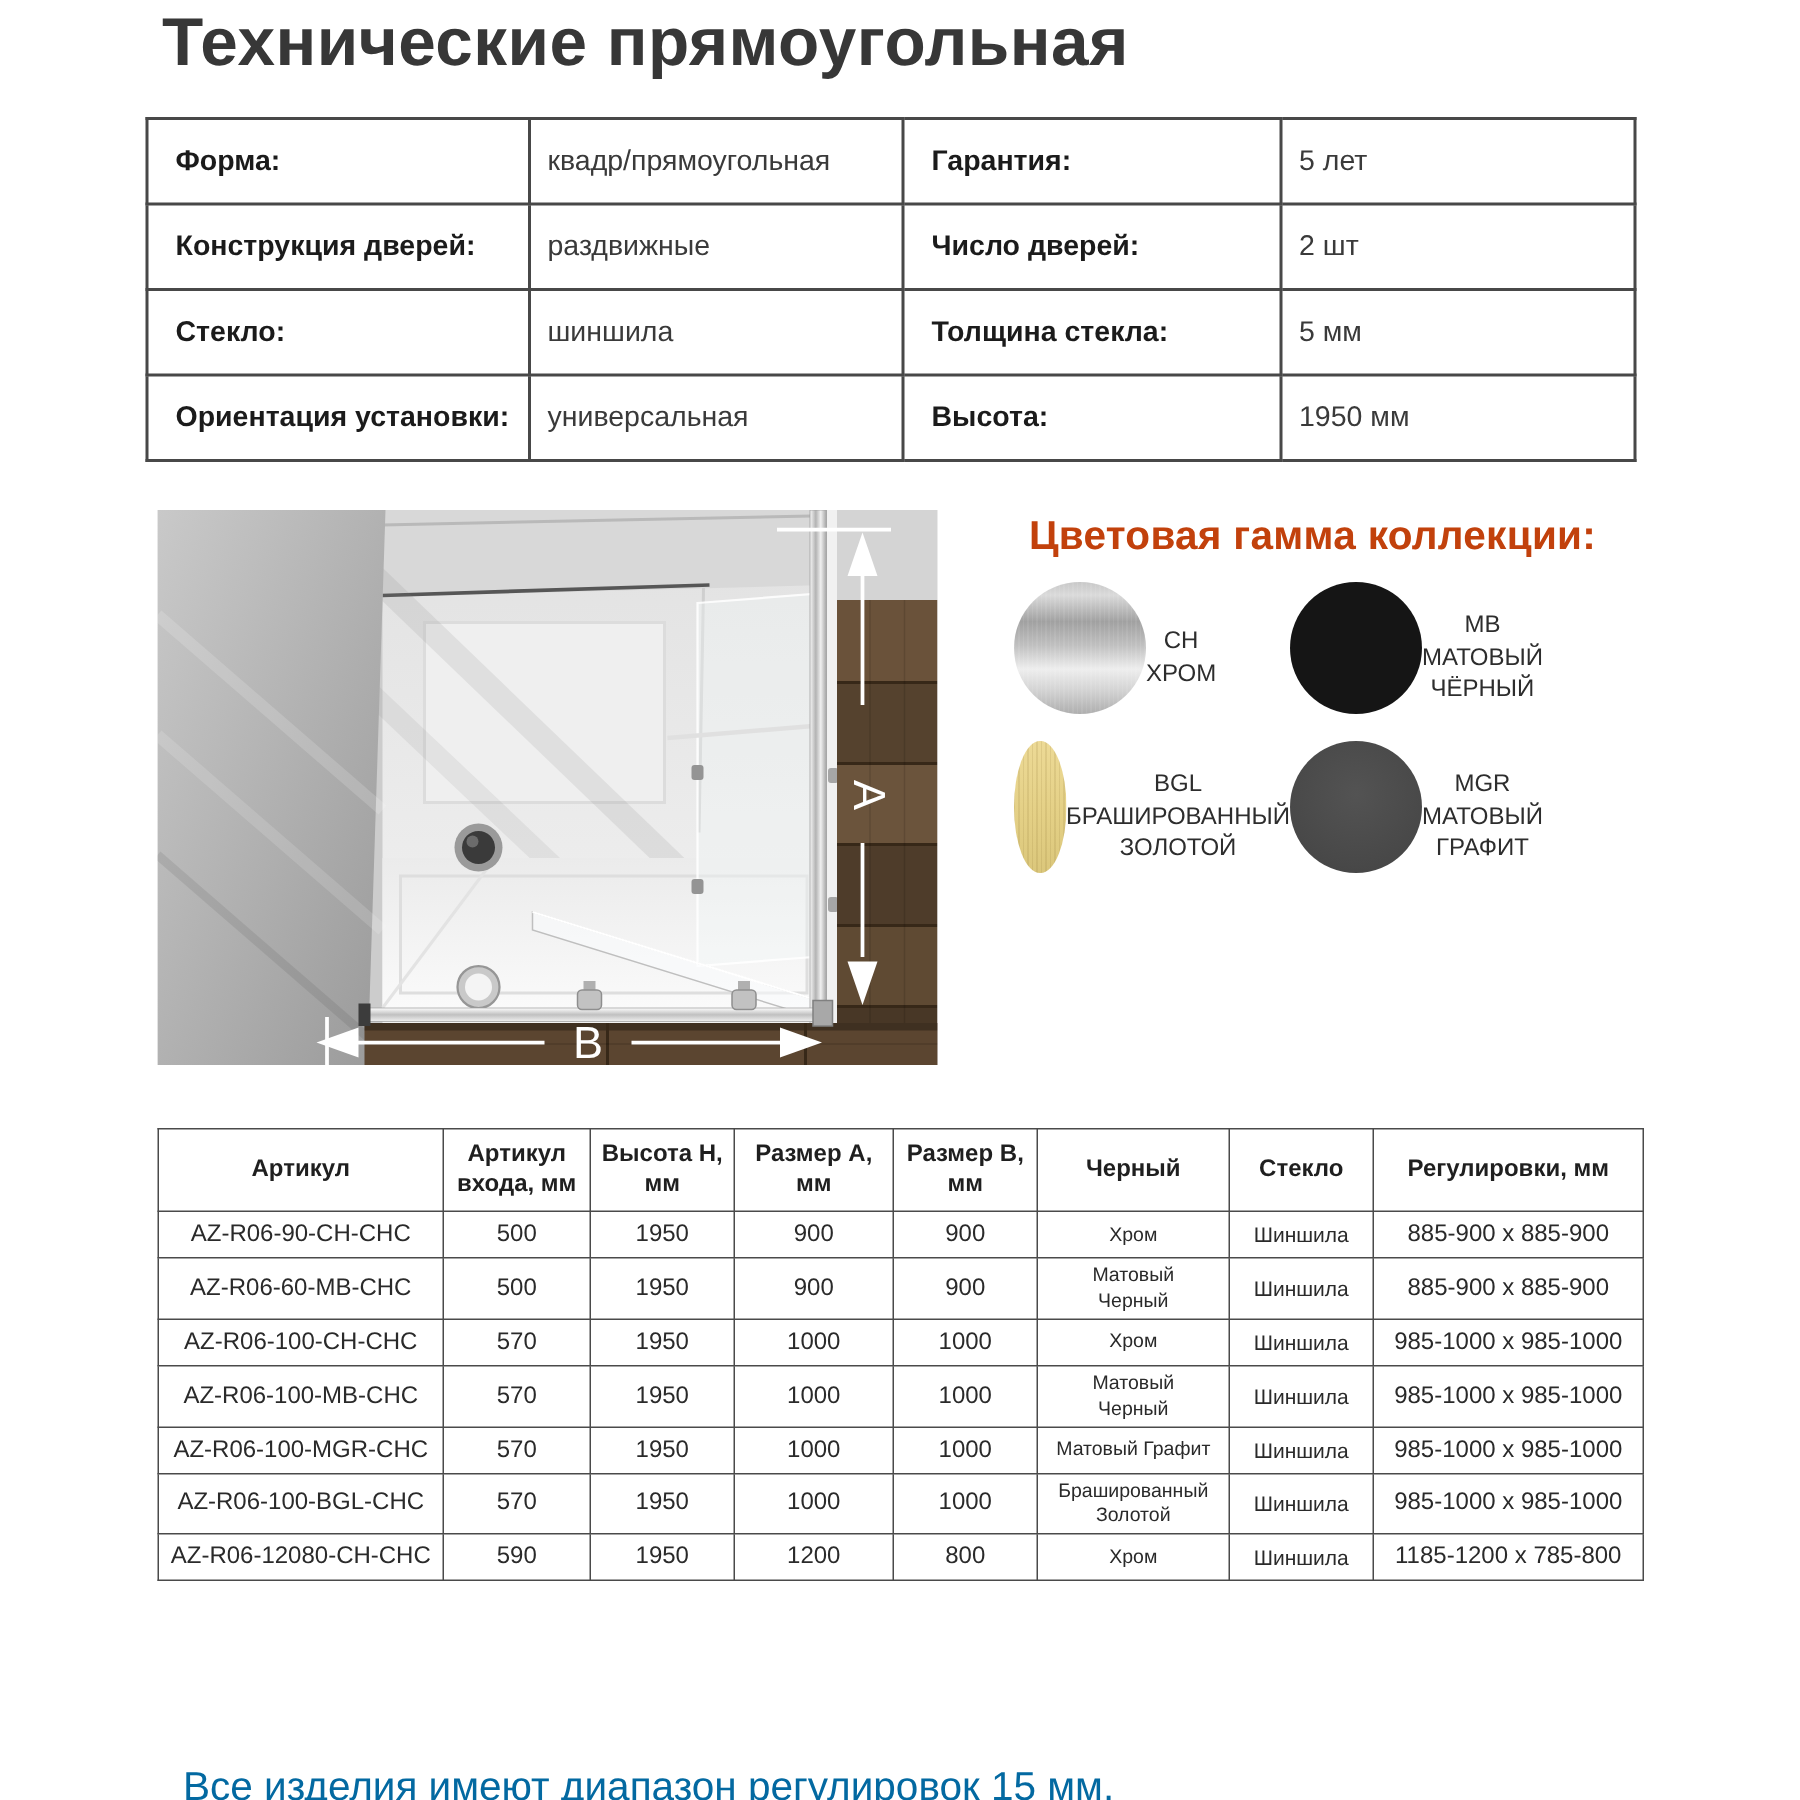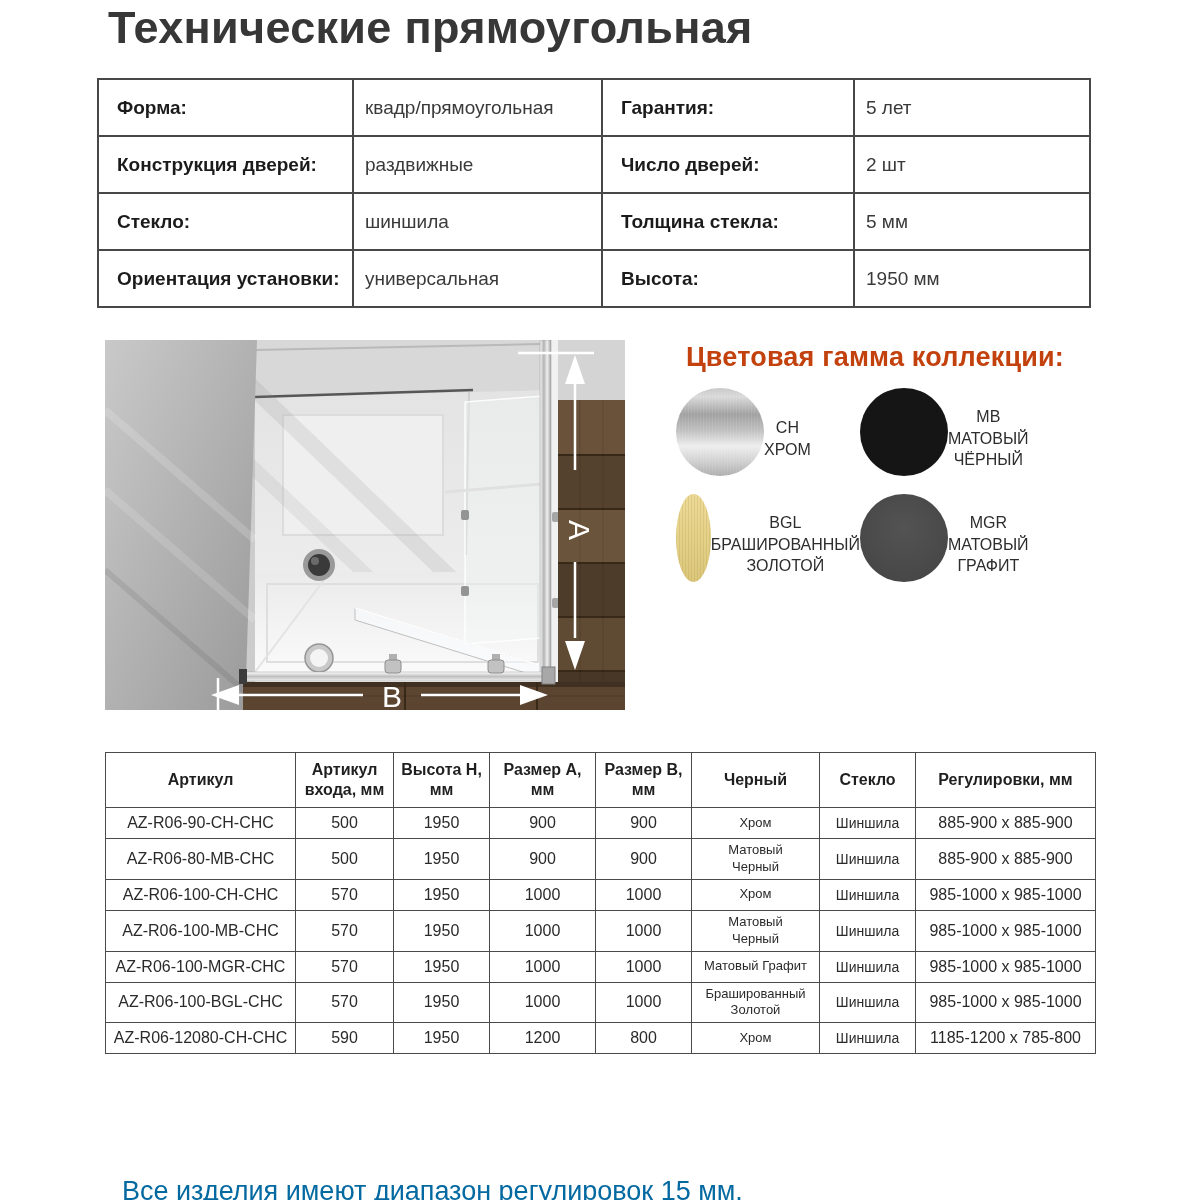--- a/index.html
+++ b/index.html
@@ -285,21 +285,21 @@
       <td>AZ-R06-90-CH-CHC</td>
       <td>500</td>
       <td>1950</td>
       <td>900</td>
       <td>900</td>
       <td class="profile">Хром</td>
       <td class="glass">Шиншила</td>
       <td>885-900 x 885-900</td>
     </tr>
     <tr>
-      <td>AZ-R06-80-MB-CHC</td>
+      <td>AZ-R06-60-MB-CHC</td>
       <td>500</td>
       <td>1950</td>
       <td>900</td>
       <td>900</td>
       <td class="profile">Матовый
 Черный</td>
       <td class="glass">Шиншила</td>
       <td>885-900 x 885-900</td>
     </tr>
     <tr>

